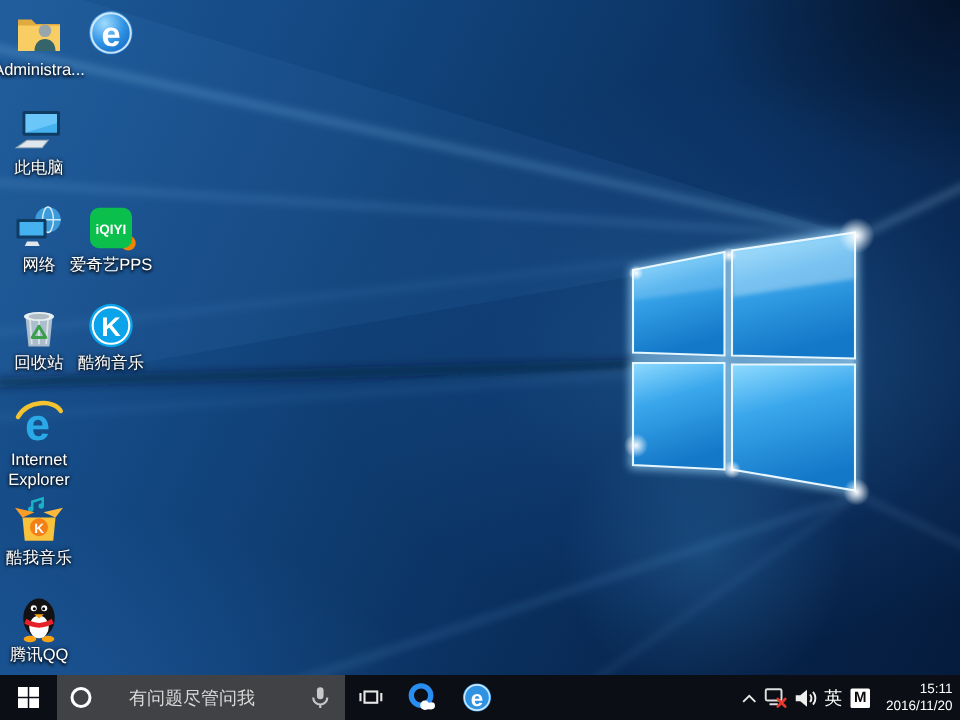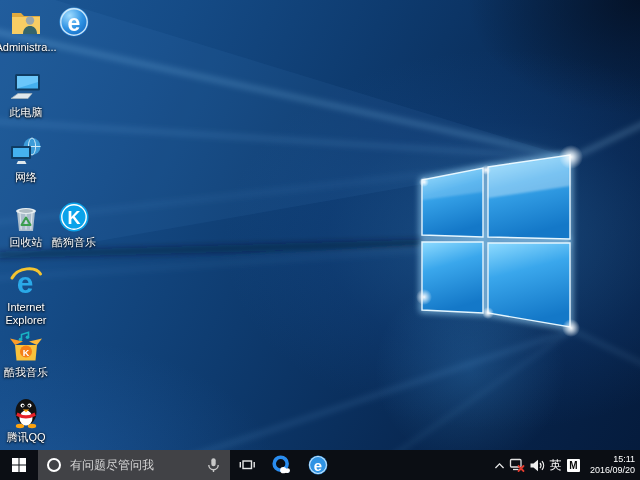--- a/index.html
+++ b/index.html
@@ -20,21 +20,21 @@
   .ico{width:36px;height:36px;display:flex;align-items:center;justify-content:center}
   .lbl{margin-top:1px;font-size:11px;line-height:13px;color:#fff;text-align:center;
        text-shadow:0 1px 2px rgba(0,0,0,.95),0 0 3px rgba(0,0,0,.8);max-width:64px}
 
   
   .taskbar{position:absolute;left:0;bottom:0;width:640px;height:30px;background:#0b0e14;
            display:flex;align-items:stretch;z-index:10}
   .tb-btn{background:none;border:none;margin:0;padding:0;display:flex;align-items:center;
           justify-content:center;cursor:pointer}
   .start{width:38px}
-  .search{width:192px;background:#414246;display:flex;align-items:center;gap:8px;
+  .search{width:192px;background:#414246;display:flex;align-items:center;gap:24px;
           padding:0 8px;box-sizing:border-box;cursor:text}
   .search .ph{flex:1;font-size:12px;color:#d8d8d8;white-space:nowrap;overflow:hidden}
   .tb-ic{width:34px}
   .tray{margin-left:auto;display:flex;align-items:center;padding-right:2px}
   .tray .tb-btn{height:30px;color:#fff}
   .ime-lang{font-size:12px;color:#fff;width:17px}
   .ime-mode-box{width:13px;height:13px;background:#fff;color:#0a0a0a;font-size:10px;
                 font-weight:bold;display:flex;align-items:center;justify-content:center;border-radius:1px}
   .clock{width:50px;color:#fff;font-size:9px;line-height:11px;text-align:right;
          padding:0 3px 0 2px;display:flex;flex-direction:column;justify-content:center;cursor:pointer}
@@ -216,20 +216,30 @@
           </radialGradient>
         </defs>
         <circle cx="17" cy="17" r="14.5" fill="url(#g2345)"></circle>
         <circle cx="17" cy="17" r="13.2" fill="none" stroke="#dceefb" stroke-width="1.4" opacity="0.9"></circle>
         <text x="17" y="25.5" font-size="23" font-weight="bold" fill="#fff" text-anchor="middle">e</text>
       </svg>
     </div>
   </div>
 
 
+  <div class="cell" style="left:44px;top:134px">
+    <div class="ico">
+      <svg width="34" height="34" viewBox="0 0 34 34">
+        <circle cx="28.5" cy="27" r="5" fill="#f08300"></circle>
+        <rect x="3" y="3.5" width="28" height="27" rx="6" fill="#0bbf4d"></rect>
+        <text x="17" y="21" font-size="9" font-weight="bold" fill="#fff" text-anchor="middle">iQIYI</text>
+      </svg>
+    </div>
+    <div class="lbl">爱奇艺PPS</div>
+  </div>
 
   <div class="cell" style="left:44px;top:199px">
     <div class="ico">
       <svg width="34" height="34" viewBox="0 0 34 34">
         <circle cx="17" cy="17" r="14.5" fill="#0ba3ea"></circle>
         <circle cx="17" cy="17" r="12.2" fill="none" stroke="#ffffff" stroke-width="1.4"></circle>
         <text x="17" y="24" font-size="18" font-weight="bold" fill="#fff" text-anchor="middle">K</text>
       </svg>
     </div>
     <div class="lbl">酷狗音乐</div>
@@ -310,17 +320,17 @@
           <path d="M1.5 5.5 h3 L9 1.8 v11.4 L4.5 9.5 h-3 z" fill="#ededed"></path>
           <path d="M11 5 a4 4 0 0 1 0 5 M13 3.2 a6.6 6.6 0 0 1 0 8.6" stroke="#ededed" stroke-width="1.3" fill="none"></path>
         </svg>
       </button>
       <button class="tb-btn ime-lang">英</button>
       <button class="tb-btn" style="width:19px">
         <span class="ime-mode-box">M</span>
       </button>
       <div class="clock">
         <div>15:11</div>
-        <div>2016/09/20</div>
+        <div>2016/11/20</div>
       </div>
     </div>
   </div>
 </div>
 
 </body></html>

